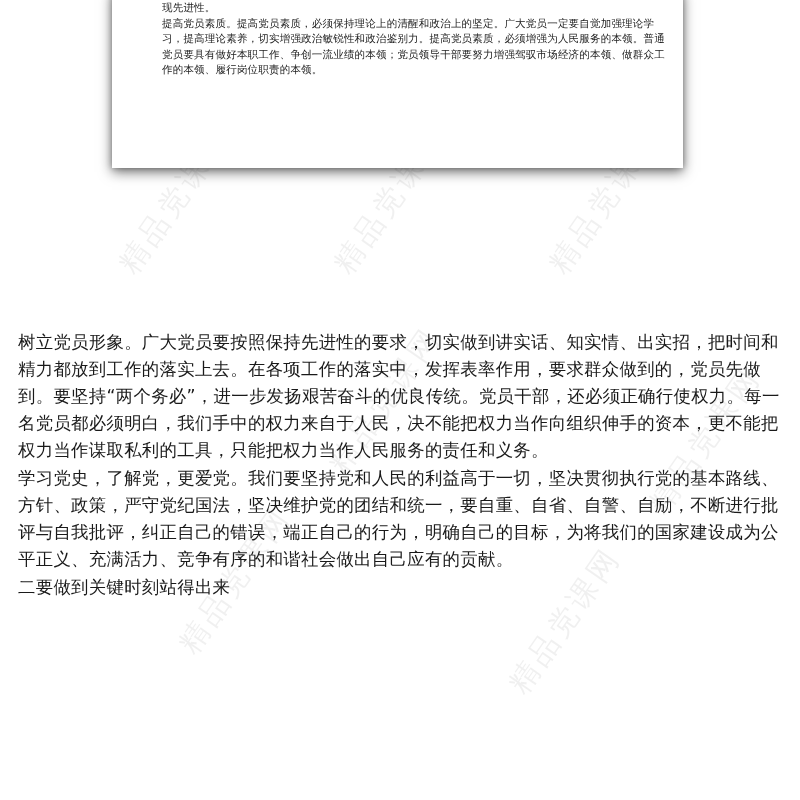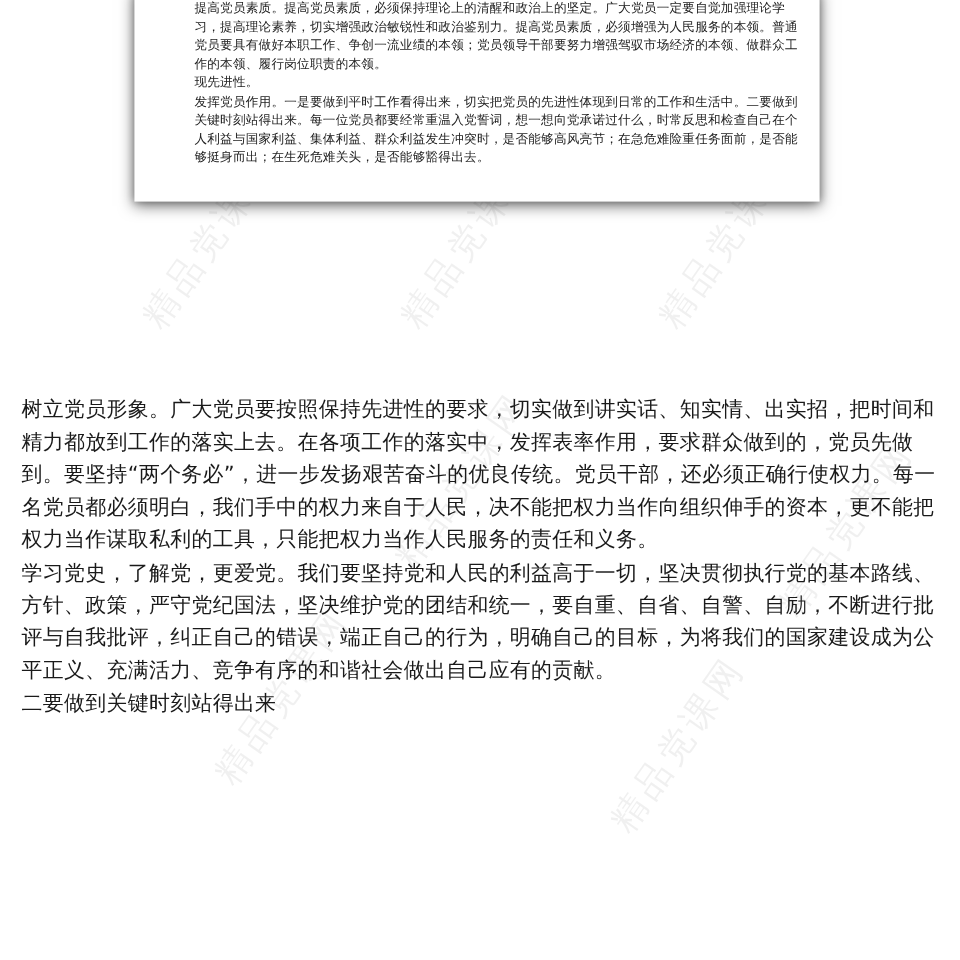--- a/index.html
+++ b/index.html
@@ -38,23 +38,22 @@
 <div class="wm" style="left:90px; top:180px;">精品党课网</div>
 <div class="wm" style="left:305px; top:180px;">精品党课网</div>
 <div class="wm" style="left:520px; top:180px;">精品党课网</div>
 <div class="wm" style="left:300px; top:380px;">精品党课网</div>
 <div class="wm" style="left:620px; top:420px;">精品党课网</div>
 <div class="wm" style="left:150px; top:560px;">精品党课网</div>
 <div class="wm" style="left:480px; top:600px;">精品党课网</div>
 
 <div class="card">
   <div class="card-text">
+    <p>现先进性。</p>
     <p>提高党员素质。提高党员素质，必须保持理论上的清醒和政治上的坚定。广大党员一定要自觉加强理论学习，提高理论素养，切实增强政治敏锐性和政治鉴别力。提高党员素质，必须增强为人民服务的本领。普通党员要具有做好本职工作、争创一流业绩的本领；党员领导干部要努力增强驾驭市场经济的本领、做群众工作的本领、履行岗位职责的本领。</p>
-    <p>现先进性。</p>
-    <p>发挥党员作用。一是要做到平时工作看得出来，切实把党员的先进性体现到日常的工作和生活中。二要做到关键时刻站得出来。每一位党员都要经常重温入党誓词，想一想向党承诺过什么，时常反思和检查自己在个人利益与国家利益、集体利益、群众利益发生冲突时，是否能够高风亮节；在急危难险重任务面前，是否能够挺身而出；在生死危难关头，是否能够豁得出去。</p>
   </div>
 </div>
 
 <div class="main">
   <p>树立党员形象。广大党员要按照保持先进性的要求，切实做到讲实话、知实情、出实招，把时间和精力都放到工作的落实上去。在各项工作的落实中，发挥表率作用，要求群众做到的，党员先做到。要坚持“两个务必”，进一步发扬艰苦奋斗的优良传统。党员干部，还必须正确行使权力。每一名党员都必须明白，我们手中的权力来自于人民，决不能把权力当作向组织伸手的资本，更不能把权力当作谋取私利的工具，只能把权力当作人民服务的责任和义务。</p>
   <p>学习党史，了解党，更爱党。我们要坚持党和人民的利益高于一切，坚决贯彻执行党的基本路线、方针、政策，严守党纪国法，坚决维护党的团结和统一，要自重、自省、自警、自励，不断进行批评与自我批评，纠正自己的错误，端正自己的行为，明确自己的目标，为将我们的国家建设成为公平正义、充满活力、竞争有序的和谐社会做出自己应有的贡献。</p>
   <p>二要做到关键时刻站得出来</p>
 </div>
 
 </body></html>

